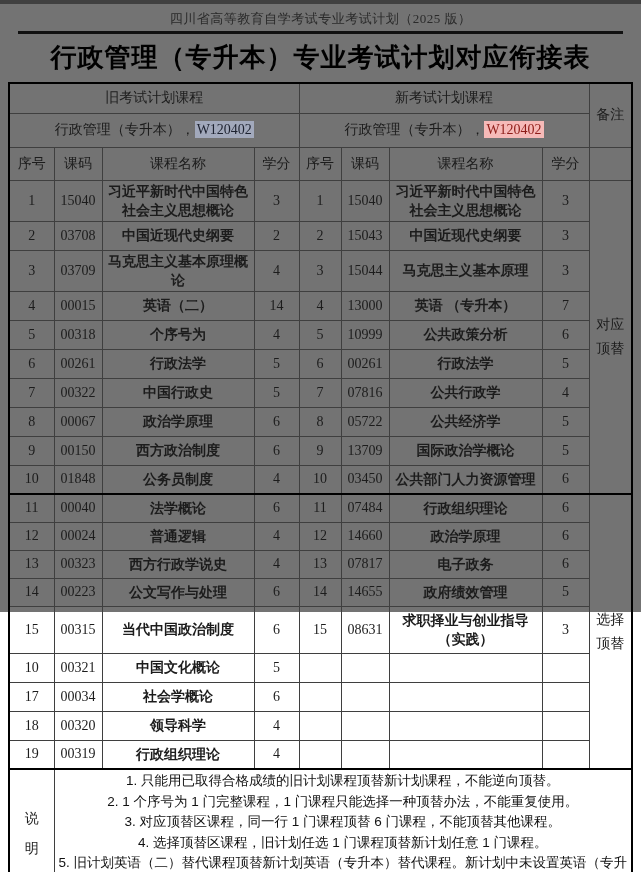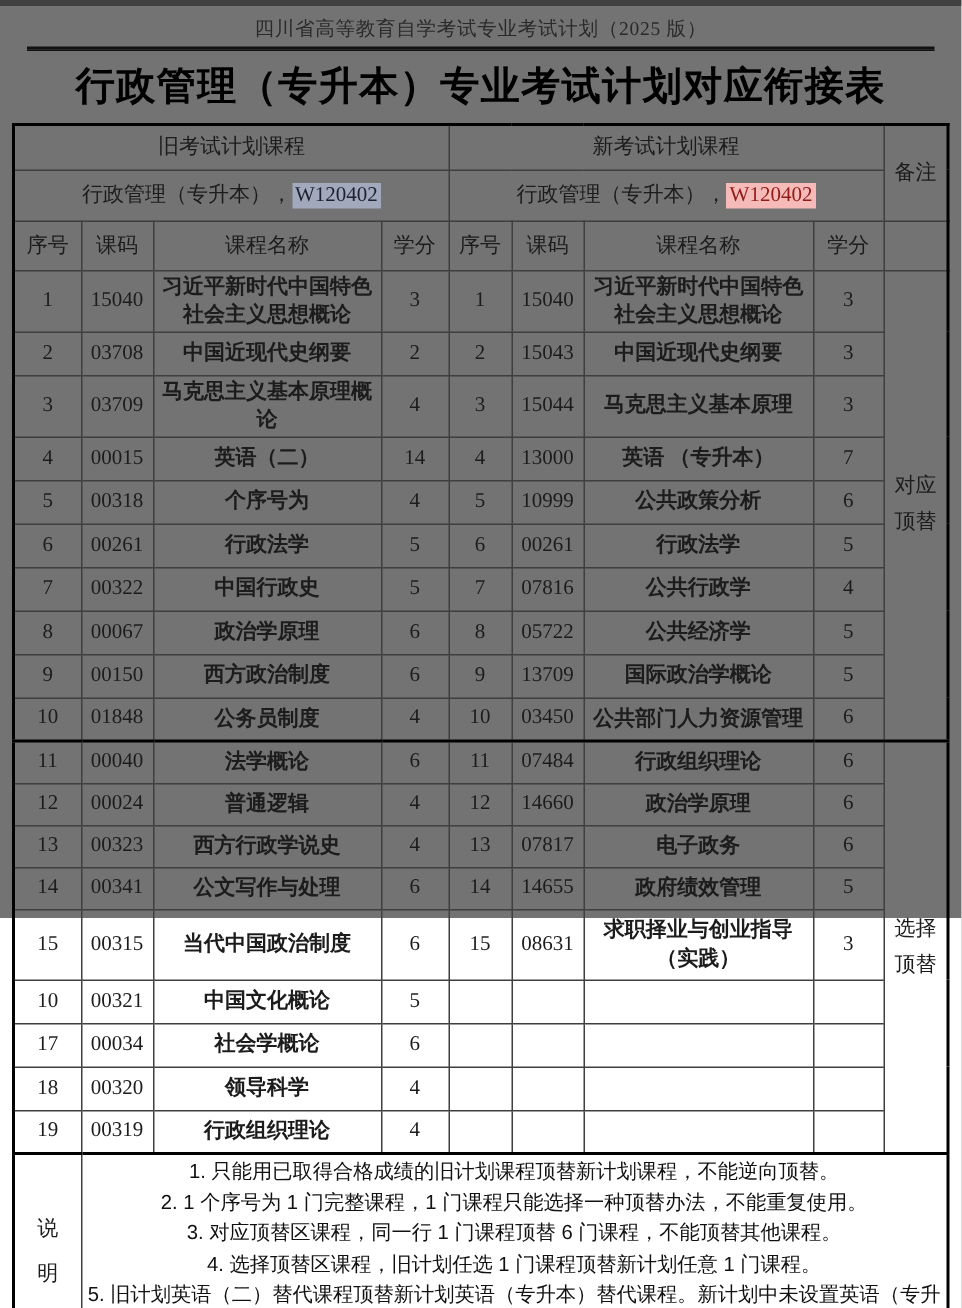--- a/index.html
+++ b/index.html
@@ -278,21 +278,21 @@
           <td class="c-code">00323</td>
           <td class="c-name">西方行政学说史</td>
           <td class="c-num">4</td>
           <td class="c-num">13</td>
           <td class="c-code">07817</td>
           <td class="c-name">电子政务</td>
           <td class="c-num">6</td>
         </tr>
         <tr class="r-std2">
           <td class="c-num">14</td>
-          <td class="c-code">00341</td>
+          <td class="c-code">00223</td>
           <td class="c-name">公文写作与处理</td>
           <td class="c-num">6</td>
           <td class="c-num">14</td>
           <td class="c-code">14655</td>
           <td class="c-name">政府绩效管理</td>
           <td class="c-num">5</td>
         </tr>
         <tr class="r-tall2">
           <td class="c-num">15</td>
           <td class="c-code">00315</td>

